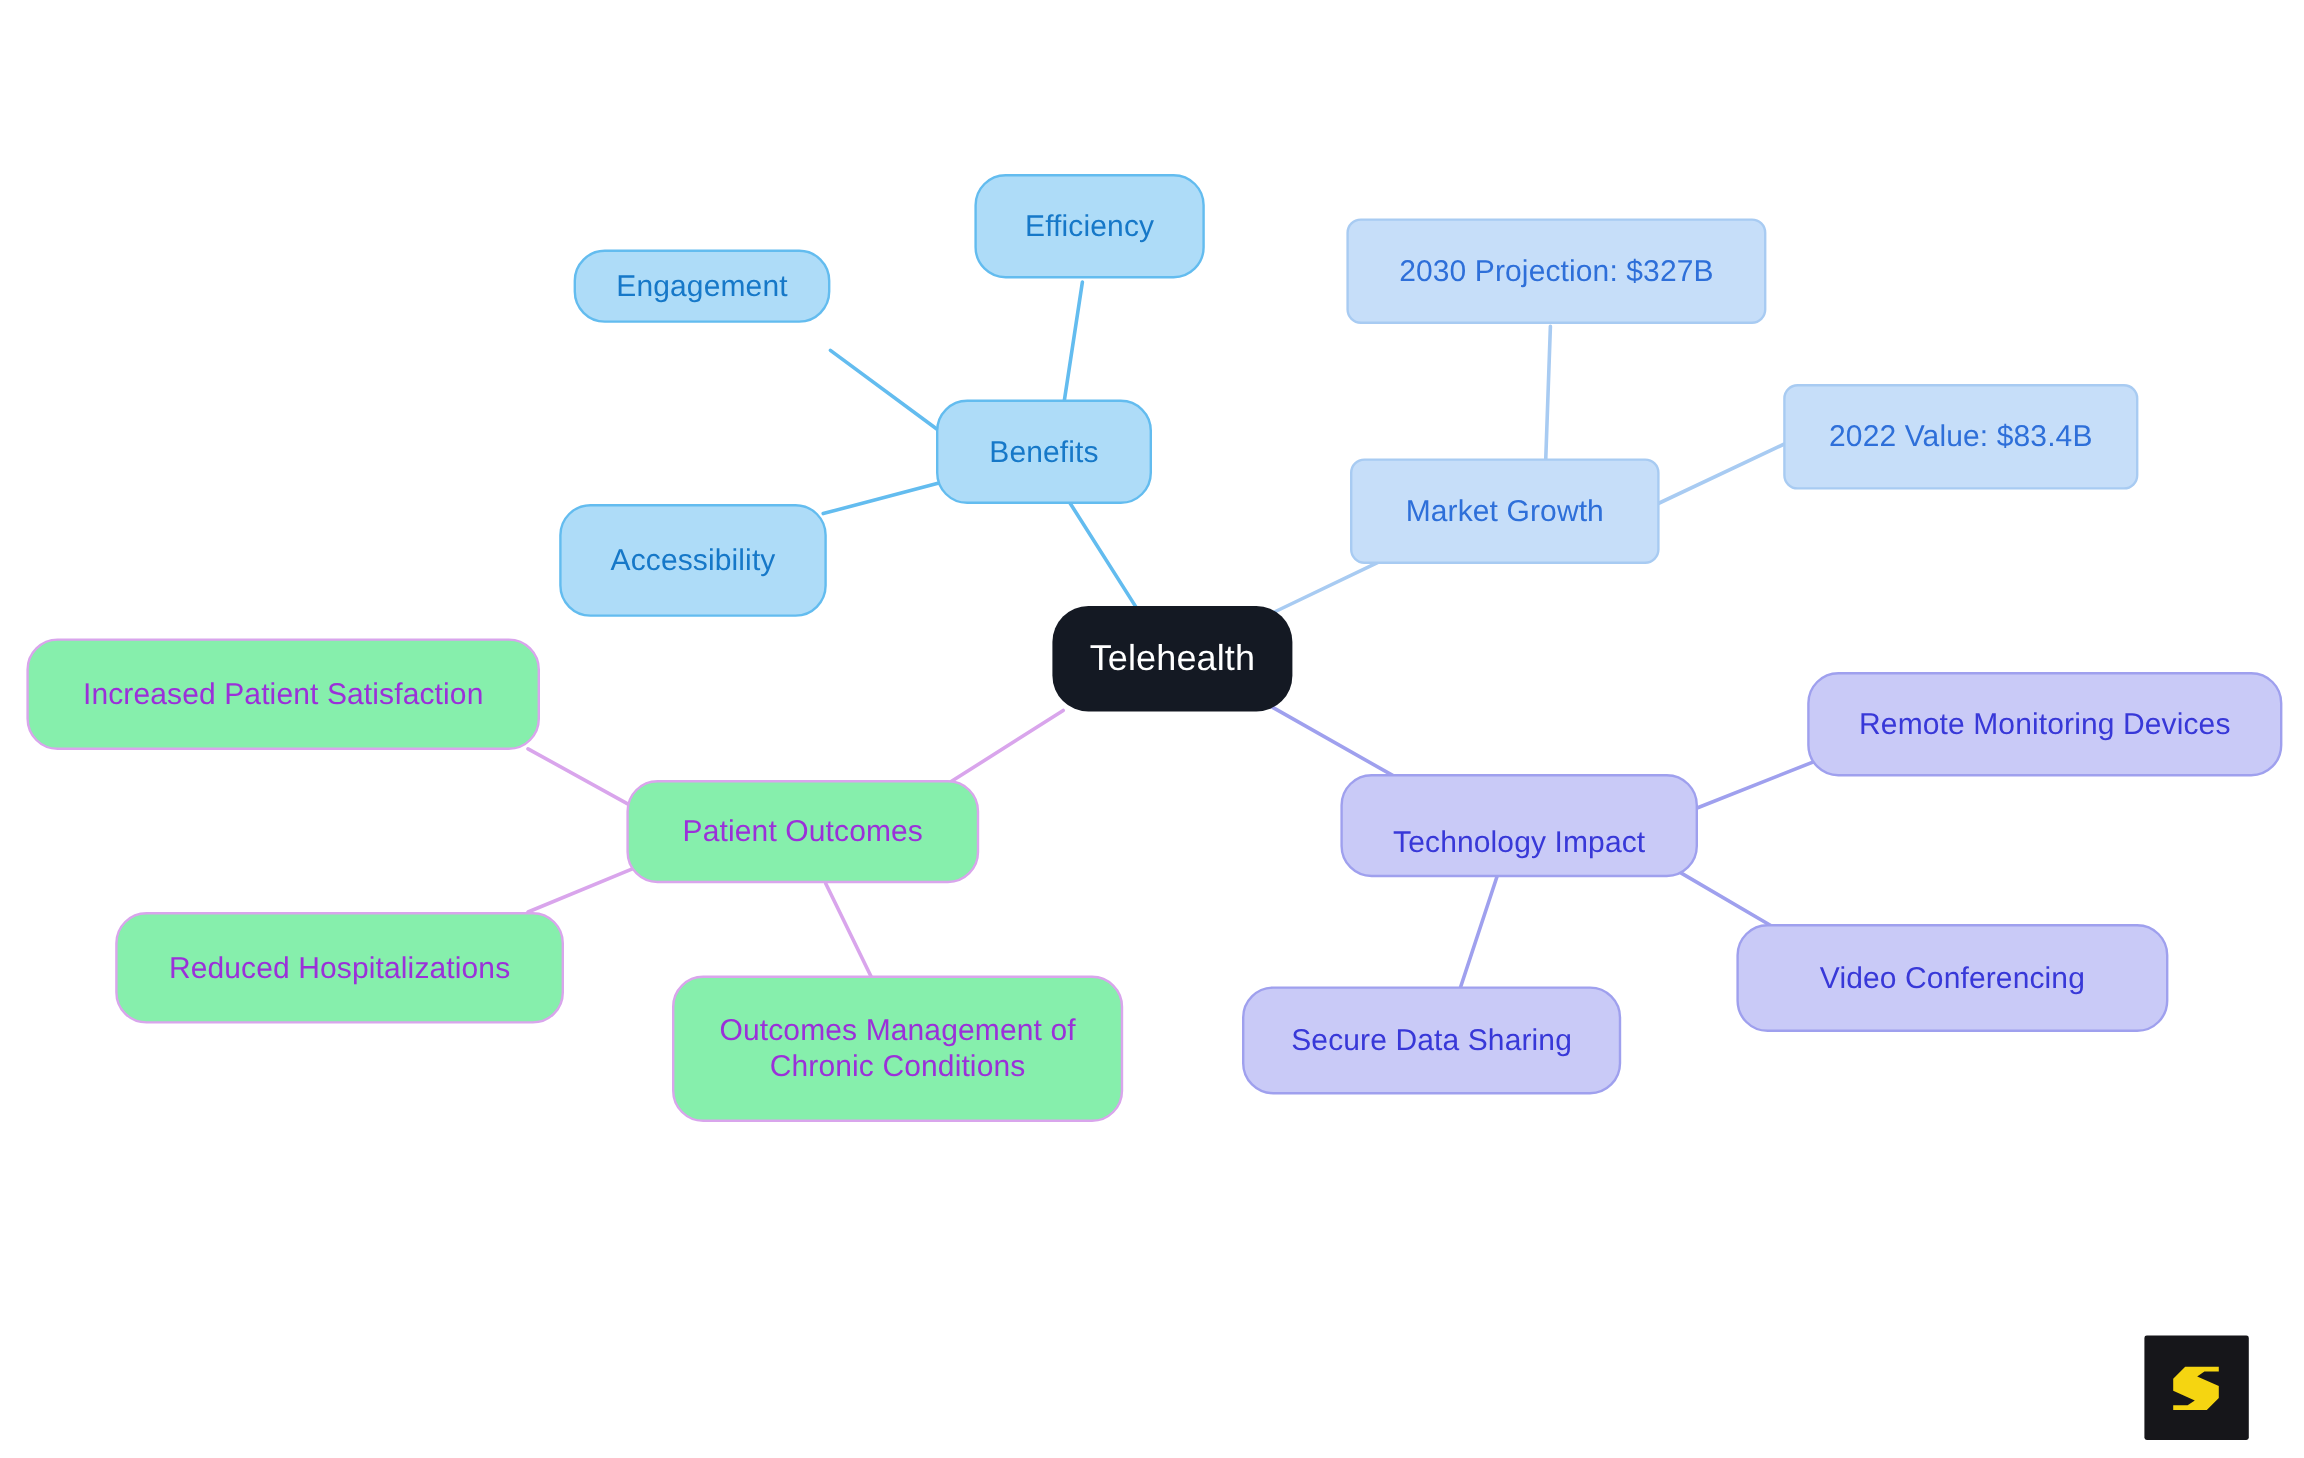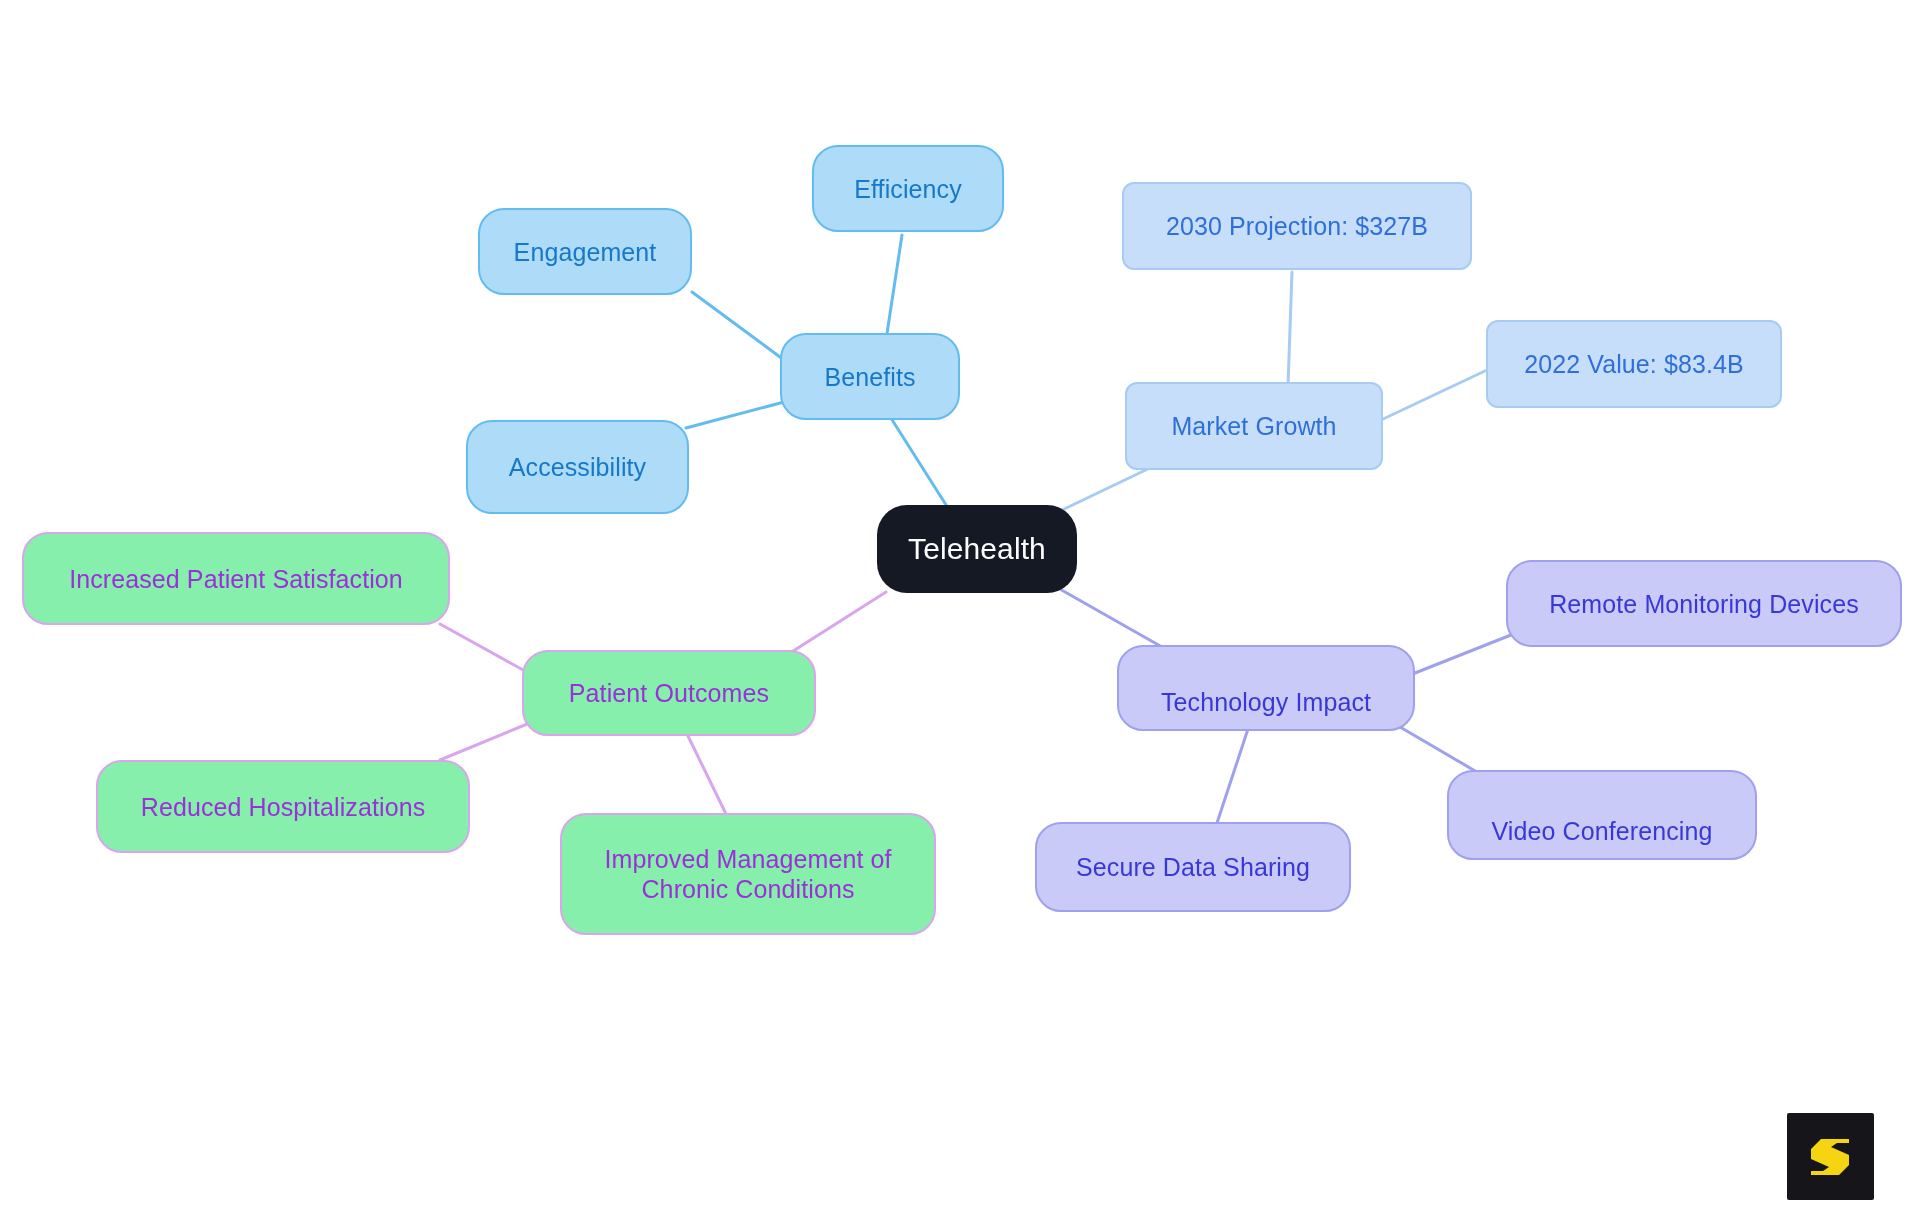--- a/index.html
+++ b/index.html
@@ -85,33 +85,33 @@
       <line x1="1248" y1="729" x2="1216" y2="826" stroke="#9FA0EE" stroke-width="3" stroke-linecap="round"></line>
       <line x1="886" y1="592" x2="790" y2="653" stroke="#D9A5EC" stroke-width="3" stroke-linecap="round"></line>
       <line x1="534" y1="676" x2="440" y2="624" stroke="#D9A5EC" stroke-width="3" stroke-linecap="round"></line>
       <line x1="532" y1="722" x2="440" y2="760" stroke="#D9A5EC" stroke-width="3" stroke-linecap="round"></line>
       <line x1="688" y1="736" x2="727" y2="816" stroke="#D9A5EC" stroke-width="3" stroke-linecap="round"></line>
     </svg>
   <div id="nodes">
       <div class="node root" style="left: 877px; top: 505px; width: 200px; height: 88px;"><span>Telehealth</span></div>
       <div class="node lvl1 theme-benefits" style="left: 780px; top: 333px; width: 180px; height: 87px;"><span>Benefits</span></div>
       <div class="node lvl2 theme-benefits" style="left: 812px; top: 145px; width: 192px; height: 87px;"><span>Efficiency</span></div>
-      <div class="node lvl2 theme-benefits" style="left: 478px; top: 208px; width: 214px; height: 87px;"><span>Engagement</span></div>
+      <div class="node lvl2 theme-benefits" style="left: 478px; top: 208px; width: 214px; height: 61px;"><span>Engagement</span></div>
       <div class="node lvl2 theme-benefits" style="left: 466px; top: 420px; width: 223px; height: 94px;"><span>Accessibility</span></div>
       <div class="node lvl1 theme-market" style="left: 1125px; top: 382px; width: 258px; height: 88px;"><span>Market Growth</span></div>
       <div class="node lvl2 theme-market" style="left: 1122px; top: 182px; width: 350px; height: 88px;"><span>2030 Projection: $327B</span></div>
       <div class="node lvl2 theme-market" style="left: 1486px; top: 320px; width: 296px; height: 88px;"><span>2022 Value: $83.4B</span></div>
       <div class="node lvl1 theme-technology" style="left: 1117px; top: 645px; width: 298px; height: 86px; align-items: flex-end;"><span>Technology Impact</span></div>
       <div class="node lvl2 theme-technology" style="left: 1506px; top: 560px; width: 396px; height: 87px;"><span>Remote Monitoring Devices</span></div>
-      <div class="node lvl2 theme-technology" style="left: 1447px; top: 770px; width: 310px; height: 90px; align-items: flex-end;"><span>Video Conferencing</span></div>
+      <div class="node lvl2 theme-technology" style="left: 1447px; top: 770px; width: 360px; height: 90px;"><span>Video Conferencing</span></div>
       <div class="node lvl2 theme-technology" style="left: 1035px; top: 822px; width: 316px; height: 90px;"><span>Secure Data Sharing</span></div>
       <div class="node lvl1 theme-outcomes" style="left: 522px; top: 650px; width: 294px; height: 86px;"><span>Patient Outcomes</span></div>
       <div class="node lvl2 theme-outcomes" style="left: 22px; top: 532px; width: 428px; height: 93px;"><span>Increased Patient Satisfaction</span></div>
       <div class="node lvl2 theme-outcomes" style="left: 96px; top: 760px; width: 374px; height: 93px;"><span>Reduced Hospitalizations</span></div>
-      <div class="node lvl2 theme-outcomes" style="left: 560px; top: 813px; width: 376px; height: 122px;"><span>Improved Management of
+      <div class="node lvl2 theme-outcomes" style="left: 560px; top: 813px; width: 376px; height: 122px;"><span>Outcomes Management of
 Chronic Conditions</span></div>
     </div>
 </div>
 
 <div id="logo" style="left: 1787px; top: 1113px; width: 87px; height: 87px; background: rgb(22, 22, 26);">
   <svg width="56" height="56" viewBox="0 0 56 56">
     <path id="logo-path" d="M46 10 L18 10 L8 20 L8 30 L26 38 L20 42 L8 42 L8 46 L36 46 L46 36 L46 26 L28 18 L34 14 L46 14 Z" fill="#F5D511"></path>
   </svg>
 </div>
 

